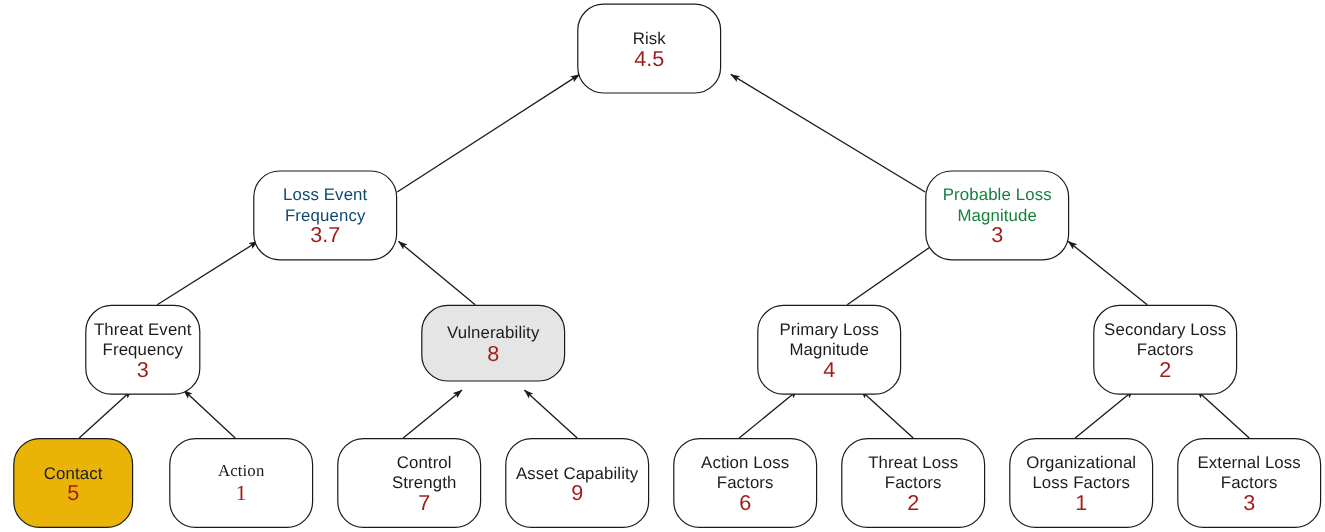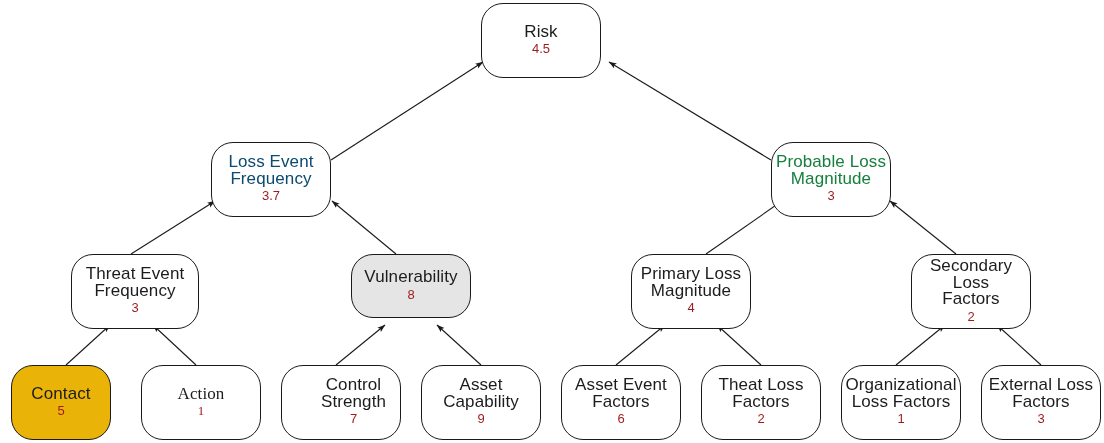--- a/index.html
+++ b/index.html
@@ -33,29 +33,29 @@
     background: #ffffff;
     display: flex;
     flex-direction: column;
     align-items: center;
     justify-content: center;
     text-align: center;
     z-index: 2;
   }
   .node-label {
     color: #1c1c1c;
-    font-size: 17px;
+    font-size: 14px;
     line-height: 16.5px;
     letter-spacing: 0.1px;
     white-space: pre-line;
     padding: 0 4px;
   }
   .node-value {
     color: #9e1b1b;
-    font-size: 13px;
+    font-size: 18px;
     line-height: 16.5px;
     margin-top: 1px;
     text-align: right;
   }
 </style>
 </head>
 <body>
 
 <div id="diagram-canvas">
   <svg id="edge-layer" viewBox="0 0 1104 443" xmlns="http://www.w3.org/2000/svg">
@@ -89,21 +89,21 @@
       <div class="node" style="left: 211px; top: 142px; width: 120px; height: 75px; border-color: rgb(26, 26, 26); background: rgb(255, 255, 255);">
         <div class="node-label" style="color: #0c4a6e;">Loss Event
 Frequency</div>
         <div class="node-value" style="color: rgb(158, 27, 27);">3.7</div>
       </div>
       <div class="node" style="left: 771px; top: 142px; width: 120px; height: 75px; border-color: rgb(26, 26, 26); background: rgb(255, 255, 255);">
         <div class="node-label" style="color: #15803d;">Probable Loss
 Magnitude</div>
         <div class="node-value" style="color: rgb(158, 27, 27);">3</div>
       </div>
-      <div class="node" style="left: 71px; top: 254px; width: 128px; height: 75px; border-color: rgb(26, 26, 26); background: rgb(255, 255, 255);">
+      <div class="node" style="left: 71px; top: 254px; width: 96px; height: 75px; border-color: rgb(26, 26, 26); background: rgb(255, 255, 255);">
         <div class="node-label" style="color: rgb(28, 28, 28);">Threat Event
 Frequency</div>
         <div class="node-value" style="color: rgb(158, 27, 27);">3</div>
       </div>
       <div class="node" style="left: 351px; top: 254px; width: 120px; height: 64px; border-color: rgb(26, 26, 26); background: #e5e5e5;">
         <div class="node-label" style="color: rgb(28, 28, 28);">Vulnerability</div>
         <div class="node-value" style="color: rgb(158, 27, 27);">8</div>
       </div>
       <div class="node" style="left: 631px; top: 254px; width: 120px; height: 75px; border-color: rgb(26, 26, 26); background: rgb(255, 255, 255);">
         <div class="node-label" style="color: rgb(28, 28, 28);">Primary Loss
@@ -125,26 +125,26 @@
       </div>
       <div class="node" style="left: 281px; top: 365px; width: 120px; height: 75px; border-color: rgb(26, 26, 26); background: rgb(255, 255, 255); padding-left: 25px;">
         <div class="node-label" style="color: rgb(28, 28, 28);">Control Strength</div>
         <div class="node-value" style="color: rgb(158, 27, 27);">7</div>
       </div>
       <div class="node" style="left: 421px; top: 365px; width: 120px; height: 75px; border-color: rgb(26, 26, 26); background: rgb(255, 255, 255);">
         <div class="node-label" style="color: rgb(28, 28, 28);">Asset Capability</div>
         <div class="node-value" style="color: rgb(158, 27, 27);">9</div>
       </div>
       <div class="node" style="left: 561px; top: 365px; width: 120px; height: 75px; border-color: rgb(26, 26, 26); background: rgb(255, 255, 255);">
-        <div class="node-label" style="color: rgb(28, 28, 28);">Asset Event
+        <div class="node-label" style="color: rgb(28, 28, 28);">Action Loss
 Factors</div>
         <div class="node-value" style="color: rgb(158, 27, 27);">6</div>
       </div>
       <div class="node" style="left: 701px; top: 365px; width: 120px; height: 75px; border-color: rgb(26, 26, 26); background: rgb(255, 255, 255);">
-        <div class="node-label" style="color: rgb(28, 28, 28);">Theat Loss
+        <div class="node-label" style="color: rgb(28, 28, 28);">Threat Loss
 Factors</div>
         <div class="node-value" style="color: rgb(158, 27, 27);">2</div>
       </div>
       <div class="node" style="left: 841px; top: 365px; width: 120px; height: 75px; border-color: rgb(26, 26, 26); background: rgb(255, 255, 255);">
         <div class="node-label" style="color: rgb(28, 28, 28);">Organizational
 Loss Factors</div>
         <div class="node-value" style="color: rgb(158, 27, 27);">1</div>
       </div>
       <div class="node" style="left: 981px; top: 365px; width: 120px; height: 75px; border-color: rgb(26, 26, 26); background: rgb(255, 255, 255);">
         <div class="node-label" style="color: rgb(28, 28, 28);">External Loss

